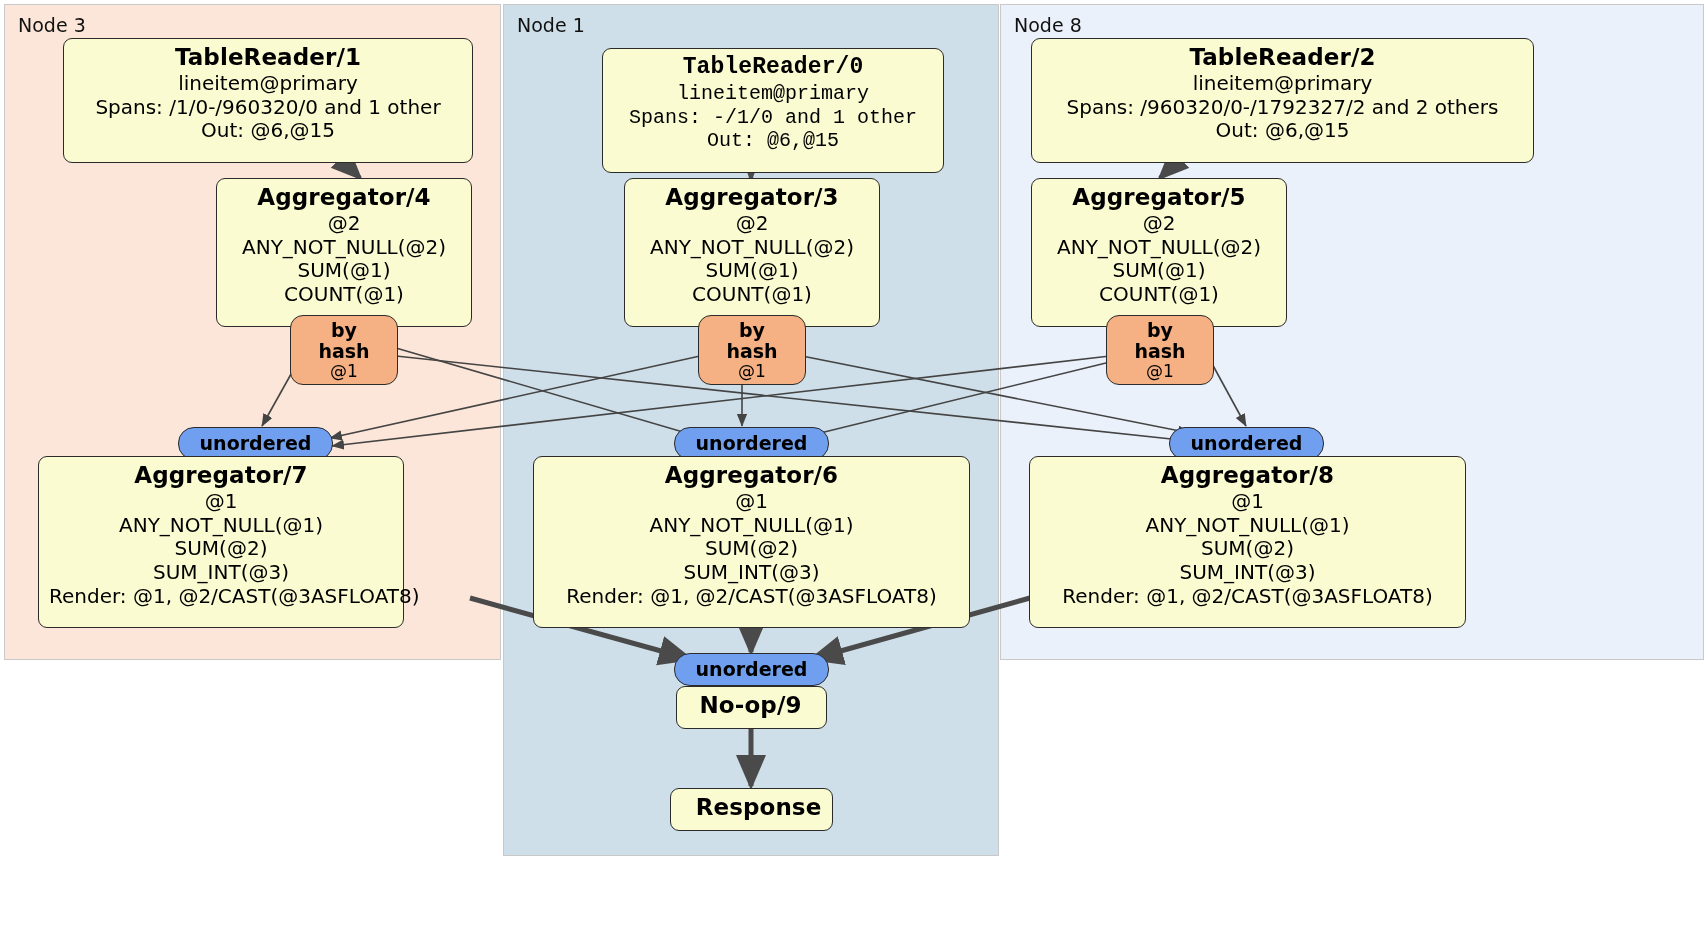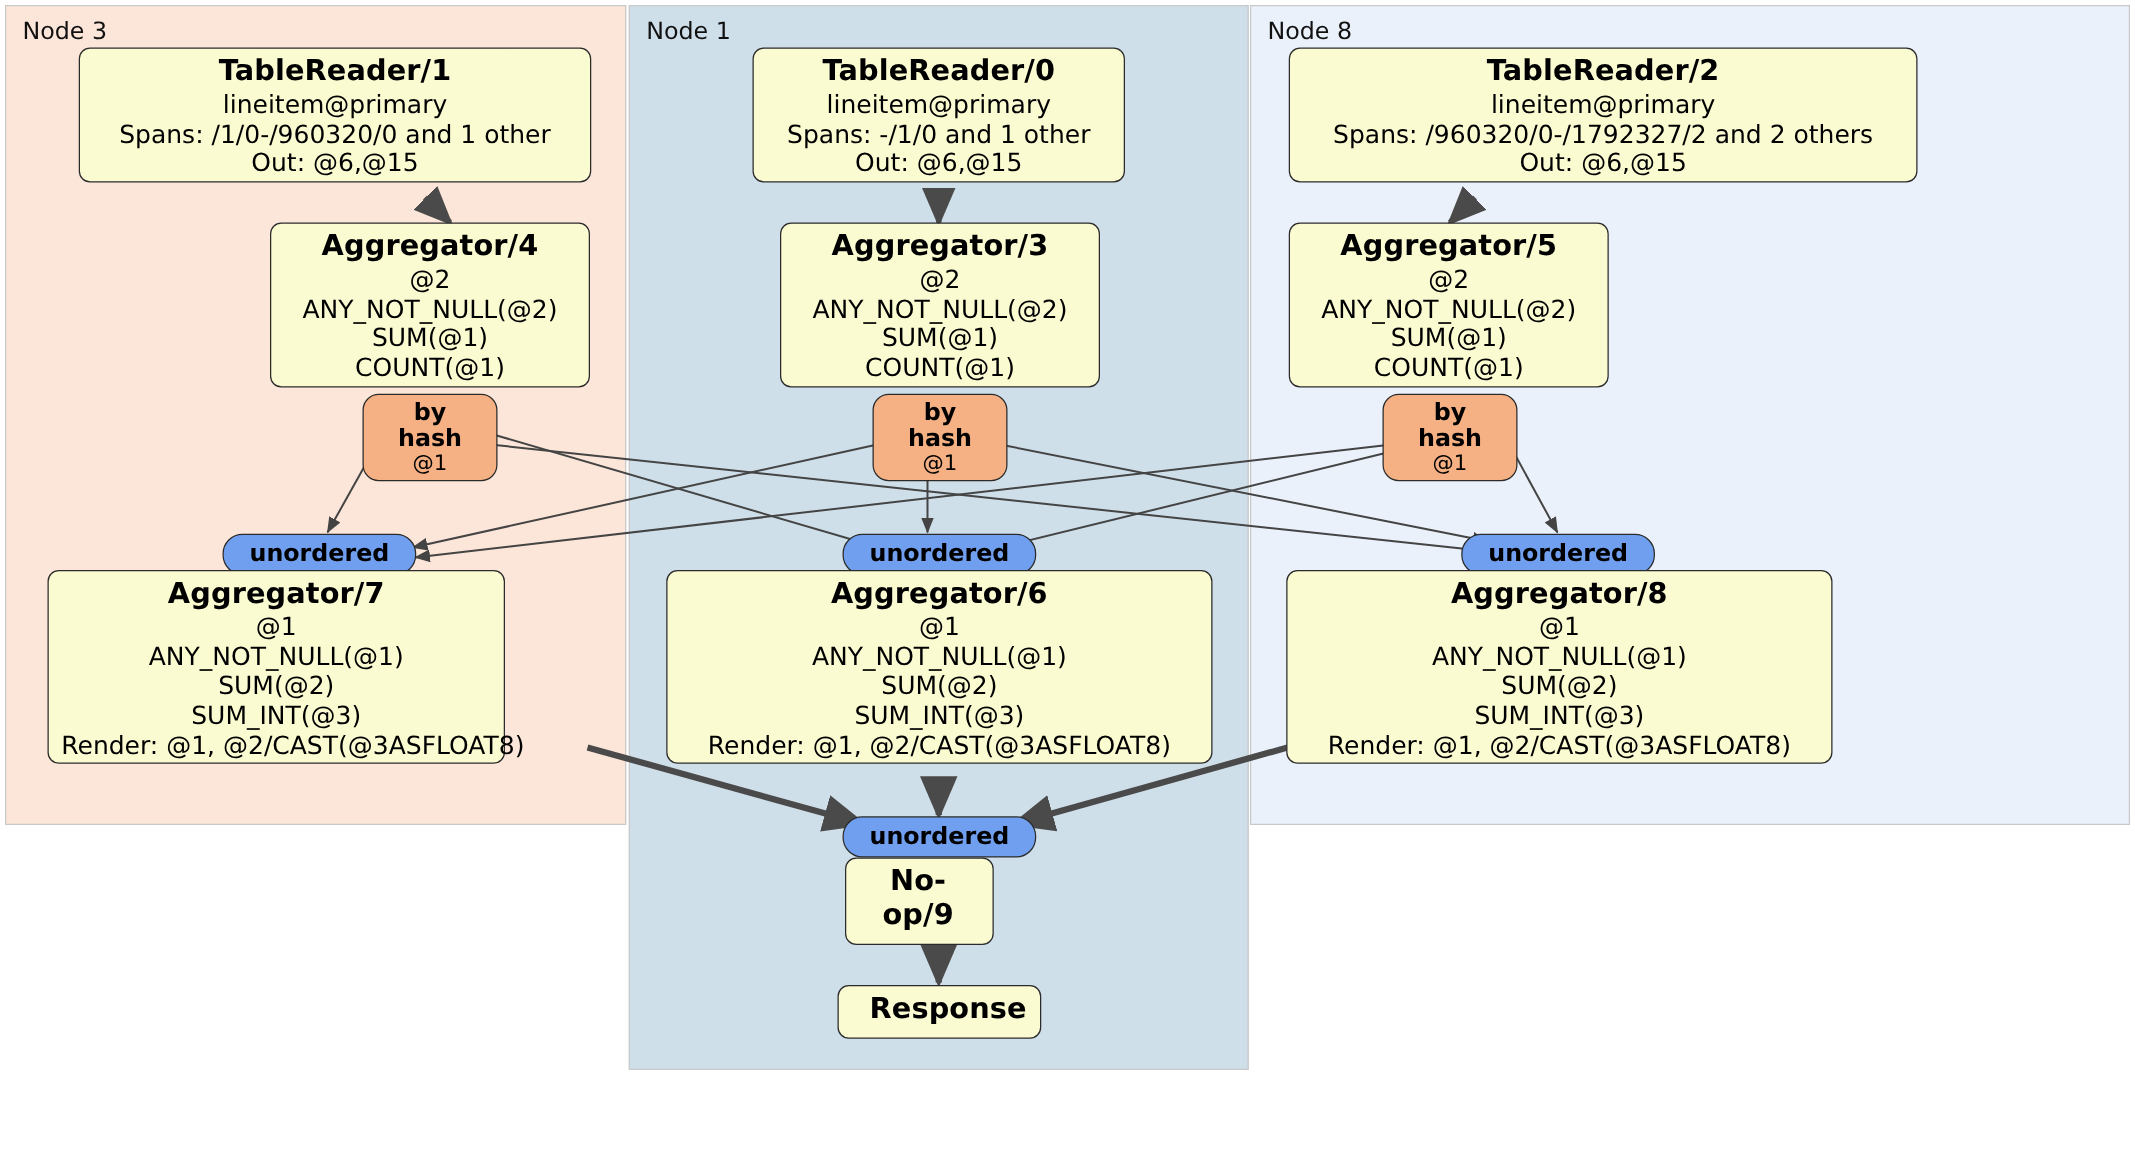--- a/index.html
+++ b/index.html
@@ -18,21 +18,21 @@
   #panel-node1{left:503px;top:4px;  width:496px; height:852px; background:#CFDFE9;}
   #panel-node2{left:1000px;top:4px; width:704px; height:656px; background:#EBF1FB;}
 
   
   #edges{position:absolute;left:0;top:0;width:1708px;height:940px;pointer-events:none;}
 
   
   .proc{
     position:absolute;box-sizing:border-box;
     background:#FBFBD2;border:1.6px solid #2b2b2b;border-radius:9px;
-    text-align:center;color:#000;padding:5px 10px 2px 10px;
+    text-align:center;color:#000;padding:5px 10px 19px 10px;
     line-height:1.18;
   }
   .proc .title{font-weight:bold;font-size:23px;letter-spacing:.1px;display:block;margin-bottom:1px;}
   .proc .line{font-size:20px;display:block;white-space:nowrap;}
 
   
   .pill{
     position:absolute;box-sizing:border-box;text-align:center;
     border:1.6px solid #2b2b2b;color:#000;line-height:1.1;
   }
@@ -116,21 +116,21 @@
 
   <div class="proc" id="agg7" style="left:38px;top:456px;width:366px;">
     <span class="title">Aggregator/7</span>
     <span class="line">@1</span>
     <span class="line">ANY_NOT_NULL(@1)</span>
     <span class="line">SUM(@2)</span>
     <span class="line">SUM_INT(@3)</span>
     <span class="line">Render: @1, @2/CAST(@3ASFLOAT8)</span>
   </div>
 
-  <div class="proc" id="tr0" style="left:602px;top:38px;width:298px;">
+  <div class="proc" id="tr0" style="left:602px;top:48px;width:342px;font-family:Liberation Mono, monospace;">
     <span class="title">TableReader/0</span>
     <span class="line">lineitem@primary</span>
     <span class="line">Spans: -/1/0 and 1 other</span>
     <span class="line">Out: @6,@15</span>
   </div>
 
   <div class="proc" id="agg3" style="left:624px;top:178px;width:256px;">
     <span class="title">Aggregator/3</span>
     <span class="line">@2</span>
     <span class="line">ANY_NOT_NULL(@2)</span>
@@ -149,21 +149,21 @@
     <span class="title">Aggregator/6</span>
     <span class="line">@1</span>
     <span class="line">ANY_NOT_NULL(@1)</span>
     <span class="line">SUM(@2)</span>
     <span class="line">SUM_INT(@3)</span>
     <span class="line">Render: @1, @2/CAST(@3ASFLOAT8)</span>
   </div>
 
   <div class="pill unordered" style="left:674px;top:653px;width:155px;">unordered</div>
 
-  <div class="proc" id="noop9" style="left:676px;top:686px;width:119px;padding:5px 10px 8px 8px;">
+  <div class="proc" id="noop9" style="left:676px;top:686px;width:151px;padding:5px 10px 8px 8px;">
     <span class="title">No-op/9</span>
   </div>
 
   <div class="proc" id="response" style="left:670px;top:788px;width:163px;padding:5px 10px 8px 24px;">
     <span class="title">Response</span>
   </div>
 
   <div class="proc" id="tr2" style="left:1031px;top:38px;width:503px;">
     <span class="title">TableReader/2</span>
     <span class="line">lineitem@primary</span>

